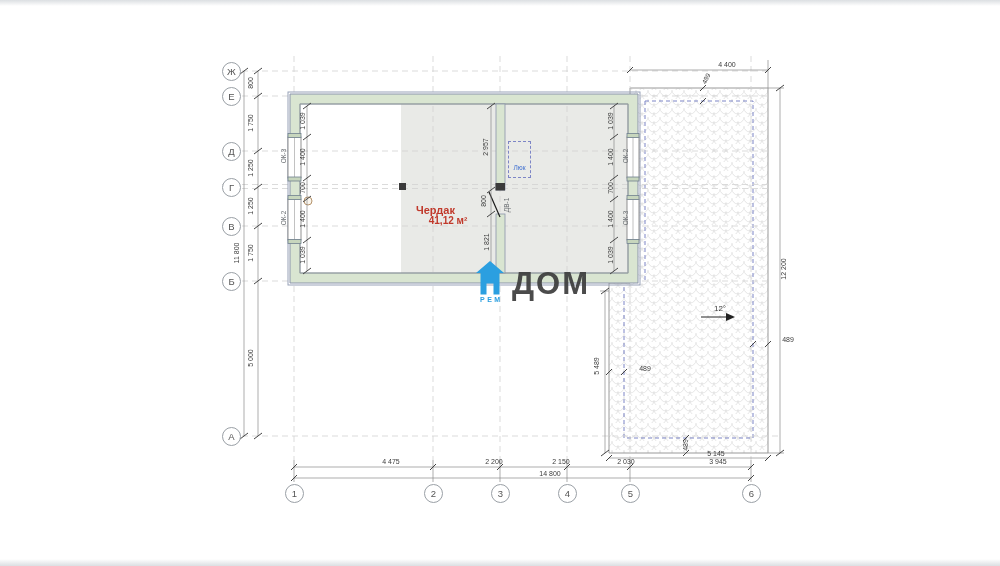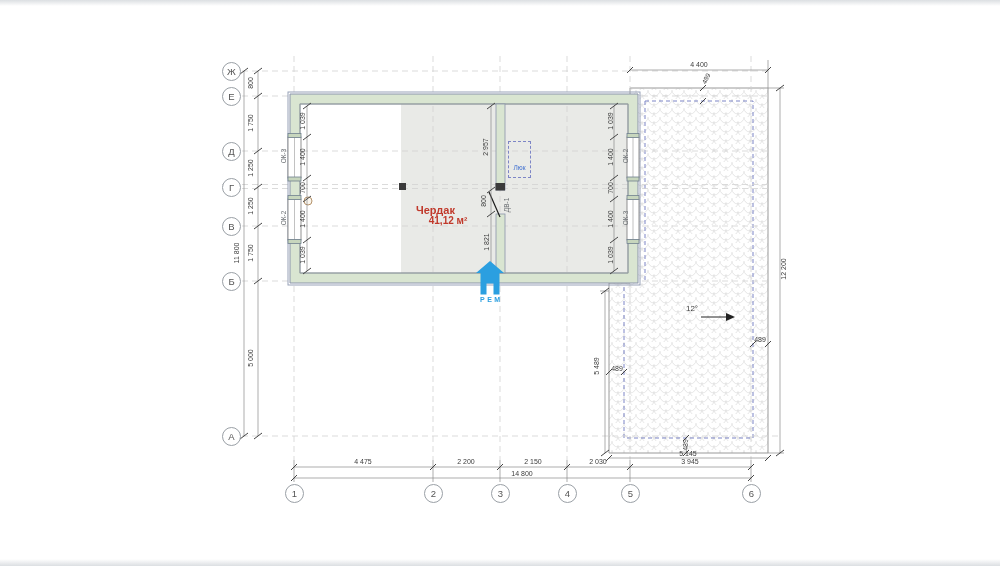--- a/index.html
+++ b/index.html
@@ -3,21 +3,21 @@
 <meta charset="utf-8">
 <style>
   html,body{margin:0;padding:0;background:#fff;}
   #canvas{position:relative;width:1000px;height:566px;background:#ffffff;overflow:hidden;
           font-family:"Liberation Sans",sans-serif;}
   .edge-top{position:absolute;left:0;top:0;width:100%;height:6px;
             background:linear-gradient(to bottom,rgba(190,196,202,.55),rgba(255,255,255,0));}
   .edge-bottom{position:absolute;left:0;bottom:0;width:100%;height:7px;
             background:linear-gradient(to top,rgba(190,196,202,.55),rgba(255,255,255,0));}
   svg{position:absolute;left:0;top:0;}
-  .lbl{position:absolute;font-size:7px;color:#3c3c3c;text-align:center;line-height:8px;white-space:nowrap;}
+  .lbl{position:absolute;font-size:7px;color:#3c3c3c;text-align:center;line-height:8px;white-space:nowrap;margin-left:28px;}
   .vlbl{position:absolute;width:36px;font-size:7px;color:#3c3c3c;text-align:center;line-height:8px;
         transform:rotate(-90deg);transform-origin:center;white-space:nowrap;}
   .dlbl{position:absolute;width:24px;font-size:6.5px;color:#3c3c3c;text-align:center;
         transform:rotate(-62deg);transform-origin:center;white-space:nowrap;}
   .axis{position:absolute;width:17px;height:17px;border:1px solid #9aa0a6;border-radius:50%;
         background:#fff;color:#555;font-size:9.5px;line-height:17px;text-align:center;}
   .winlbl{color:#6b6f73;font-size:6.5px;}
   .room-name{position:absolute;left:416px;top:204px;width:64px;text-align:left;
         color:#c0392b;font-weight:bold;font-size:11px;}
   .room-area{position:absolute;left:416px;top:215px;width:64px;text-align:center;
@@ -261,17 +261,18 @@
   <div class="room-area">41,12 м²</div>
 
   <div class="hatchbox"></div>
   <div class="hatchlbl">Люк</div>
 
   <div class="house">
     <svg width="28" height="34" viewBox="0 0 28 34">
       <path d="M14 0 L28 12 L23.5 12 L23.5 33.5 L17.5 33.5 L17.5 22.5 L10.5 22.5 L10.5 33.5 L4.5 33.5 L4.5 12 L0 12 Z" fill="#2b9fe0"></path>
     </svg>
   </div>
+  <div class="wm" style="left:512px;top:266px;">ДОМ</div>
   <div class="wm-sub">РЕМ</div>
 
   <div class="edge-top"></div>
   <div class="edge-bottom"></div>
 </div>
 
 </body></html>

